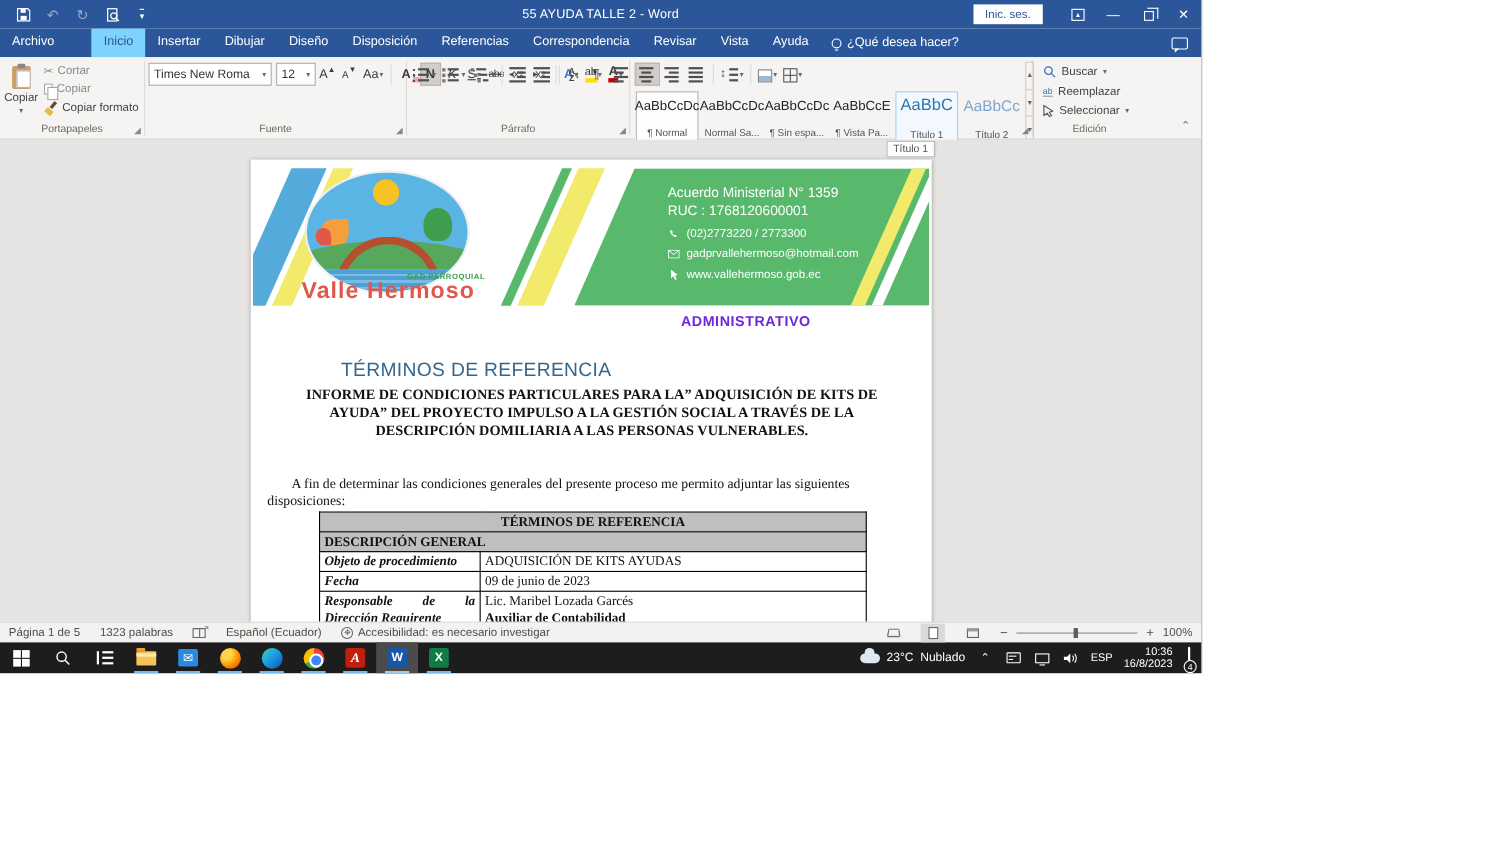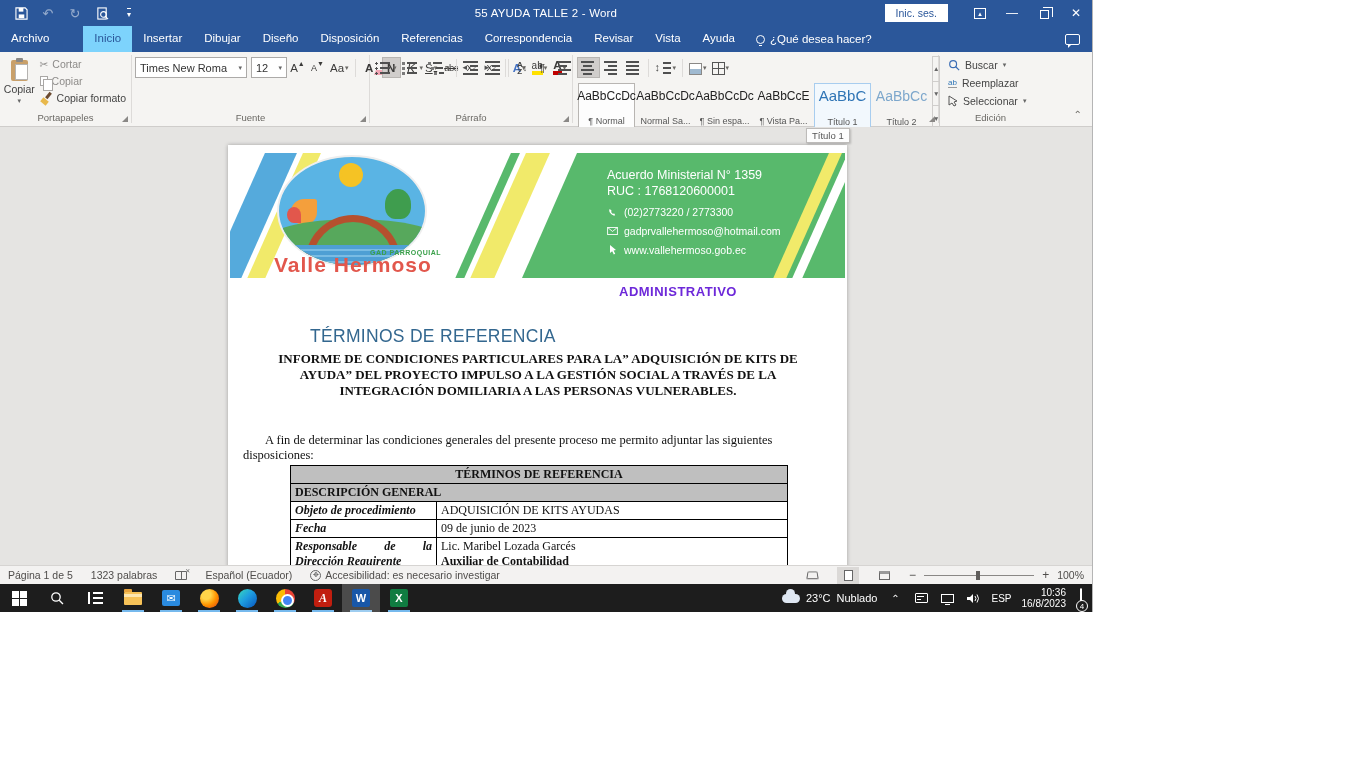--- a/index.html
+++ b/index.html
@@ -542,21 +542,21 @@
                   </svg>
                 </span>
               <span>www.vallehermoso.gob.ec</span>
             </div>
           </div>
         </div>
       </div>
 
       <div class="admin">ADMINISTRATIVO</div>
       <div class="dheading">TÉRMINOS DE REFERENCIA</div>
-      <div class="dsubtitle">INFORME DE CONDICIONES PARTICULARES PARA LA” ADQUISICIÓN DE KITS DE AYUDA” DEL PROYECTO IMPULSO A LA GESTIÓN SOCIAL A TRAVÉS DE LA INTEGRACIÓN DOMILIARIA A LAS PERSONAS VULNERABLES.</div>
+      <div class="dsubtitle">INFORME DE CONDICIONES PARTICULARES PARA LA” ADQUISICIÓN DE KITS DE AYUDA” DEL PROYECTO IMPULSO A LA GESTIÓN SOCIAL A TRAVÉS DE LA DESCRIPCIÓN DOMILIARIA A LAS PERSONAS VULNERABLES.</div>
       <div class="dbody">A fin de determinar las condiciones generales del presente proceso me permito adjuntar las siguientes disposiciones:</div>
 
       <table class="doctable">
         <tbody>
             <tr>
               <td colspan="2" class="t-title">TÉRMINOS DE REFERENCIA</td>
             </tr>
         <tr>
               <td colspan="2" class="t-section">DESCRIPCIÓN GENERAL</td>
             </tr>

